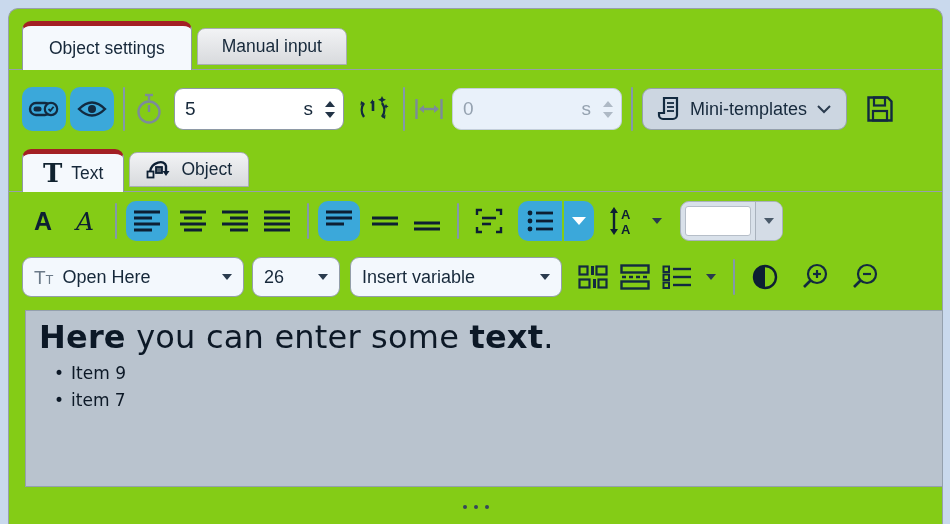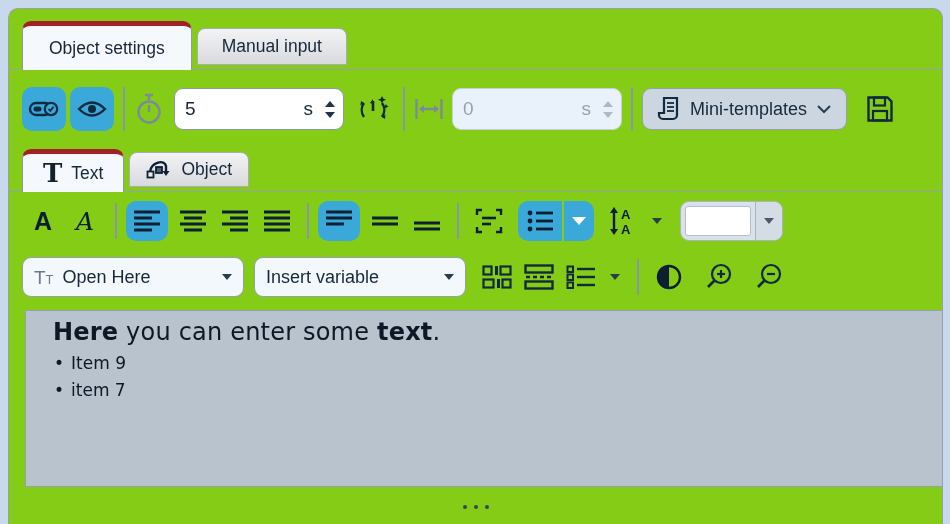--- a/index.html
+++ b/index.html
@@ -103,21 +103,21 @@
   }
   .swatchbox .well { width:66px; margin:4px; background:#fff; border:1px solid #b6bec8; border-radius:3px; }
   .swatchbox .dd { width:27px; display:flex; align-items:center; justify-content:center; border-left:1px solid #a9b2bd; background:#d4dce6; cursor:pointer; }
 
   
   .editor {
     margin-left:16px; width:918px; height:177px; margin-top:6px;
     background:#b9c3ce; border:1px solid #94a0ad;
     padding:7px 13px; font-family:"DejaVu Sans", sans-serif; color:#0c1826; cursor:text;
   }
-  .editor .line1 { font-size:24px; letter-spacing:.2px;margin-left:14px; }
+  .editor .line1 { font-size:32px; letter-spacing:.2px; }
   .editor .bullet-line { font-size:17px; margin-left:15px; margin-top:7px; display:flex; gap:7px; align-items:baseline; }
 
   .splitter { display:flex; gap:7px; justify-content:center; align-items:center; height:32px; margin-top:4px; cursor:row-resize; }
   .splitter .dot { width:4px; height:4px; border-radius:50%; background:#36465a; }
 
   svg { display:block; flex:none; }
   .gap4 { margin-left:4px; } .gap8 { margin-left:8px; } .gap10 { margin-left:10px; } .gap12 { margin-left:12px; }
 </style>
 </head>
 <body>
@@ -421,20 +421,25 @@
 
     <div class="combo" style="width:222px">
       <span style="color:#6b7a89;font-family:Liberation Sans, sans-serif;line-height:1">
         <span style="font-size:19px">T</span><span style="font-size:13px">T</span>
       </span>
       <span>Open Here</span>
       <span class="cspace"></span>
       <div class="tri-sm"></div>
     </div>
 
+    <div class="combo gap8" style="width:88px">
+      <span>26</span>
+      <span class="cspace"></span>
+      <div class="tri-sm"></div>
+    </div>
 
     <div class="combo gap10" style="width:212px">
       <span>Insert variable</span>
       <span class="cspace"></span>
       <div class="tri-sm"></div>
     </div>
 
     <div class="tbtn med gap10">
       <span>
         <svg width="30" height="24" viewBox="0 0 30 24">

